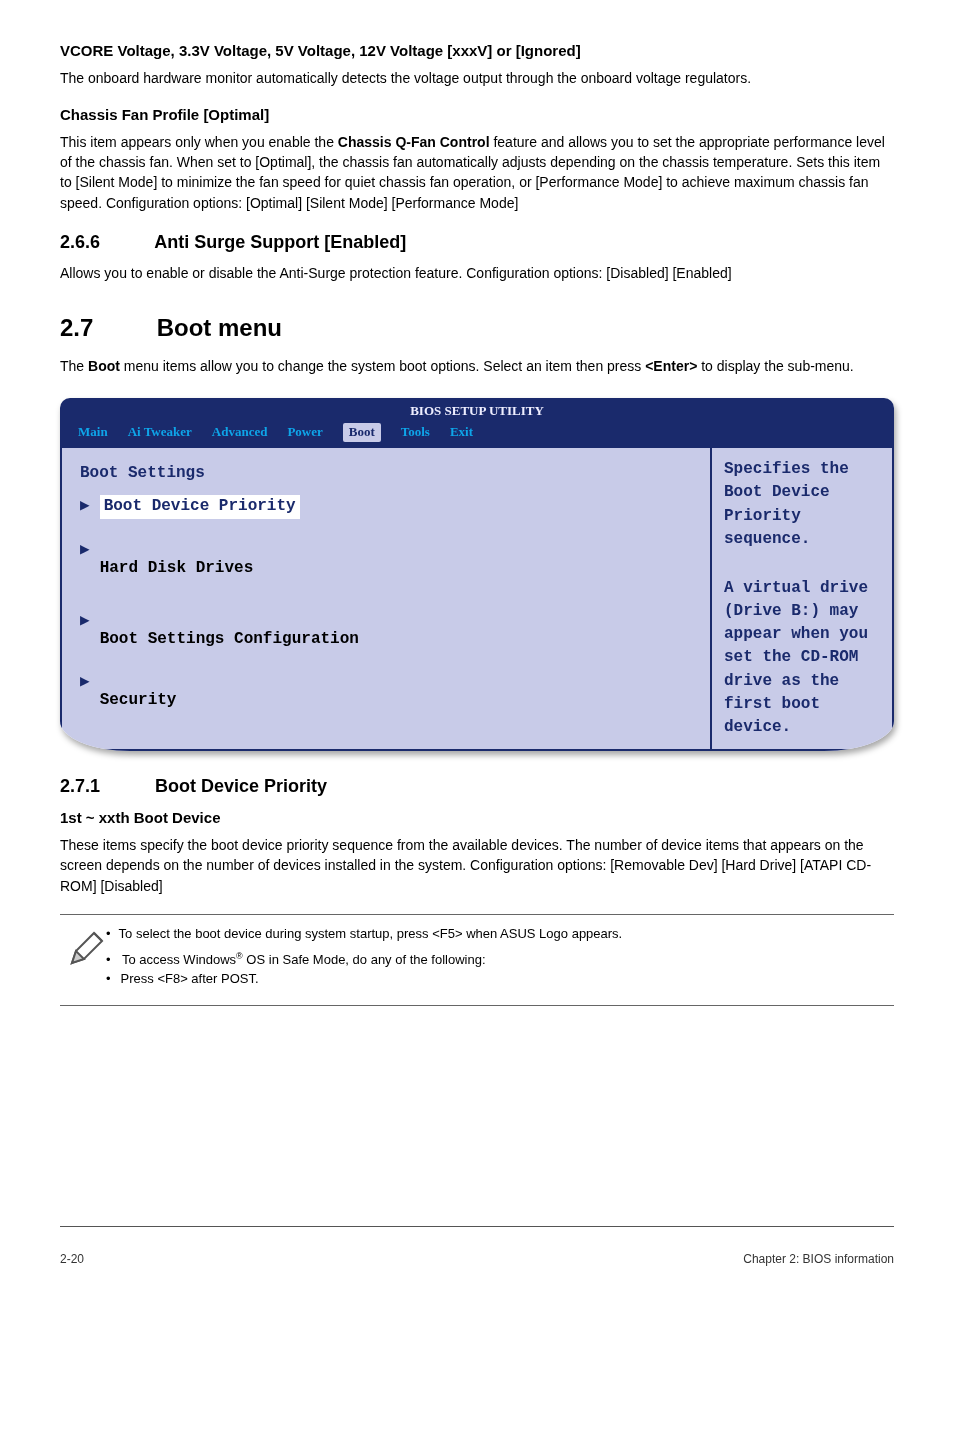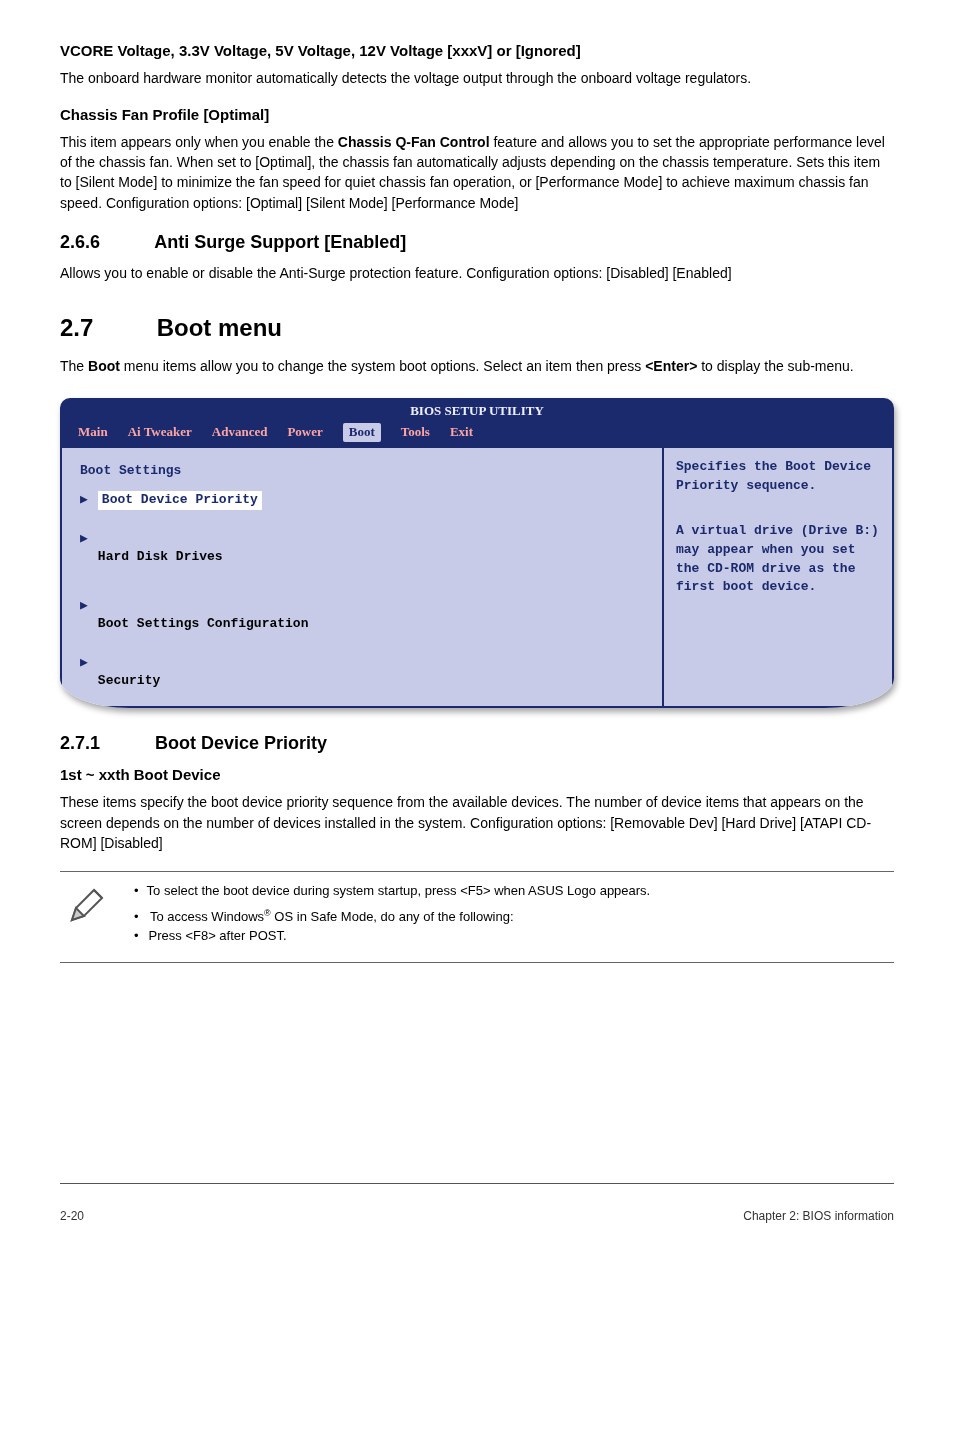--- a/index.html
+++ b/index.html
@@ -57,34 +57,34 @@
     color: #eef;
     font-weight: bold;
   }
   .bios-tabs {
     display: flex;
     gap: 20px;
     padding-left: 8px;
     margin-top: 2px;
   }
   .bios-tab {
-    color: #fca5a5;
+    color: #0ea5e9;
     font-weight: bold;
   }
   .bios-tab.active {
     background: #c8cbe8;
     color: #1a2a6c;
     padding: 0 6px;
     border-radius: 2px;
   }
   .bios-body {
     display: flex;
     background: #c8cbe8;
     font-family: "Courier New", monospace;
-    font-size: 13px;
+    font-size: 16px;
     min-height: 130px;
     border: 2px solid #1a2a6c;
     border-top: none;
   }
   .bios-left {
     flex: 1;
     padding: 14px 18px;
     color: #1a2a6c;
   }
   .bios-group-title {
@@ -104,34 +104,34 @@
   }
   .bios-item.muted .bios-item-text { color: #000000; margin-top: 36px; }
   .bios-item.highlight .bios-item-text {
     background: #fff;
     color: #1a2a6c;
     padding: 0 4px;
   }
   .bios-item-text { font-weight: bold; }
   .bios-spacer { height: 10px; }
   .bios-right {
-    width: 230px;
+    width: 182px;
     border-left: 2px solid #1a2a6c;
     padding: 10px 12px;
     color: #1a2a6c;
     font-weight: bold;
   }
   .bios-right-line1 { color: #1a2a6c; }
   .bios-right-block2 { margin-top: 26px; }
 
   
   .note-row {
     display: flex;
     align-items: flex-start;
-    gap: 28px;
+    gap: 0;
     margin-top: 18px;
     border-top: 1px solid #666;
     border-bottom: 1px solid #666;
     padding: 10px 6px;
   }
   .pencil {
     padding-top: 4px;
   }
   .note-body {
     flex: 1;

